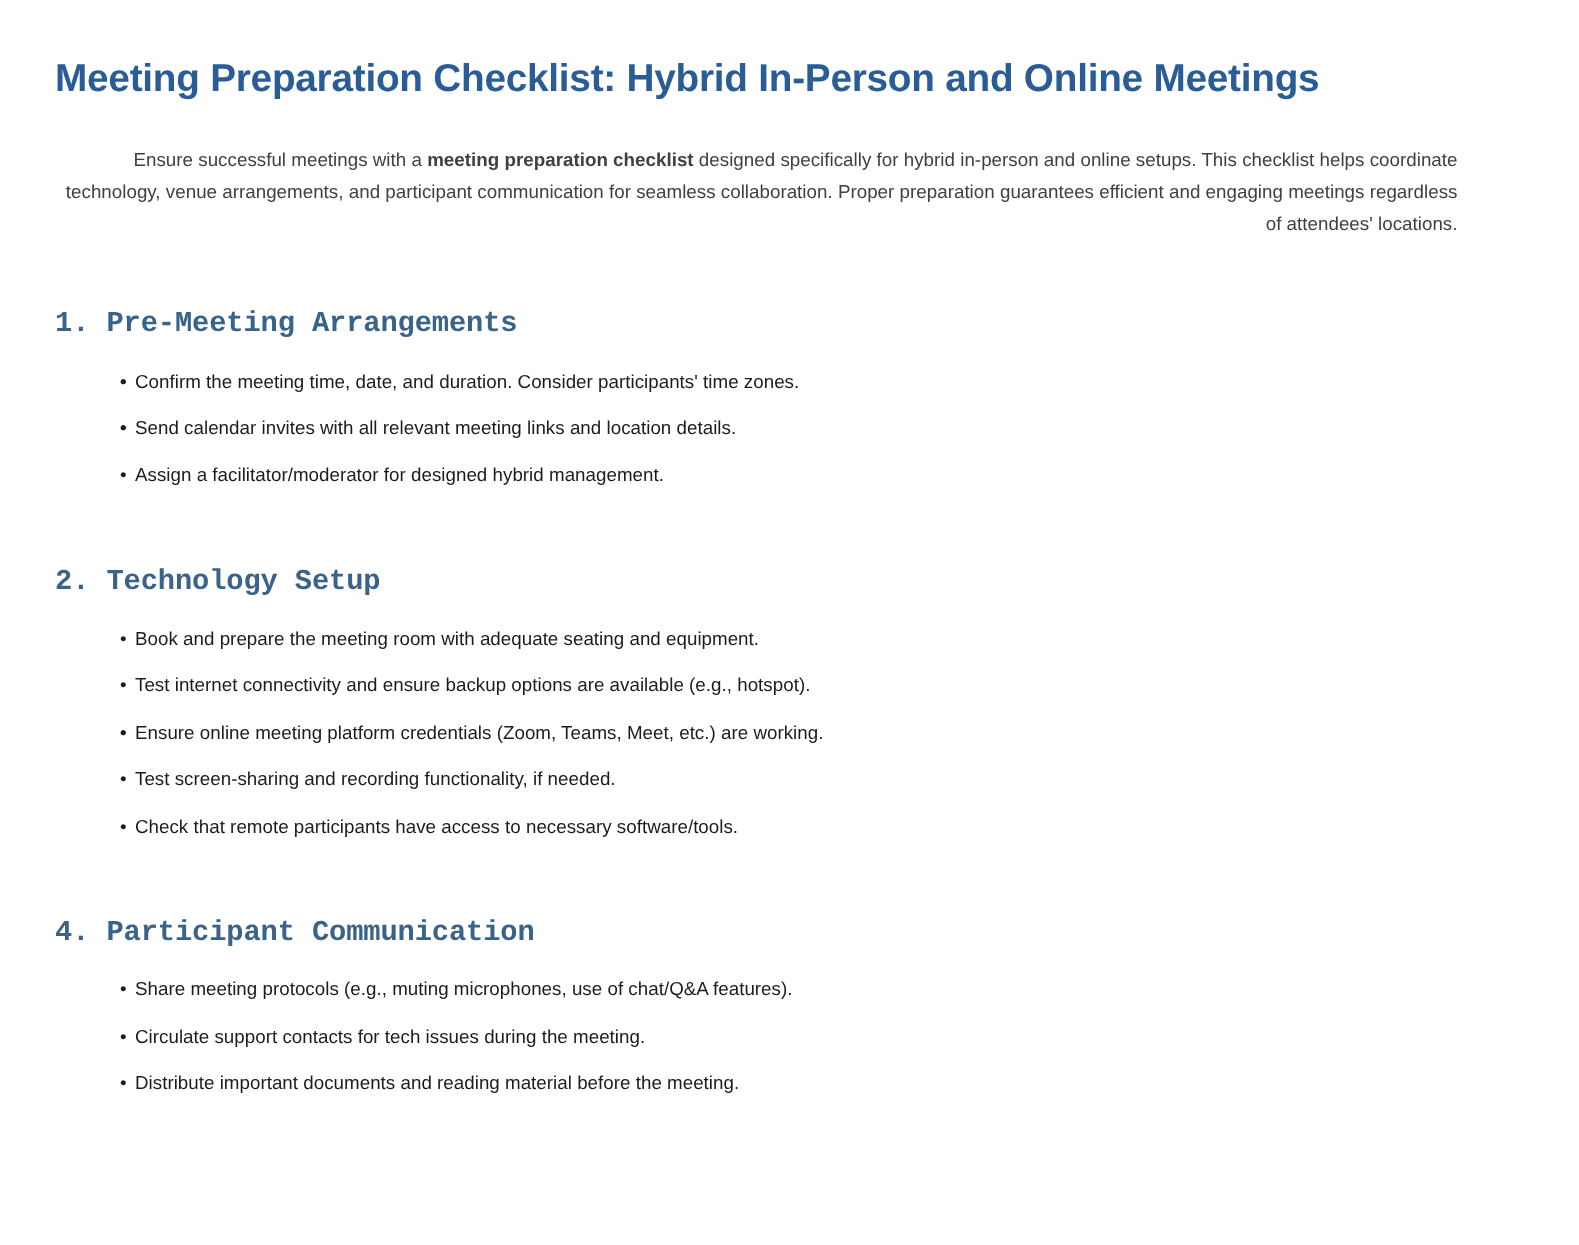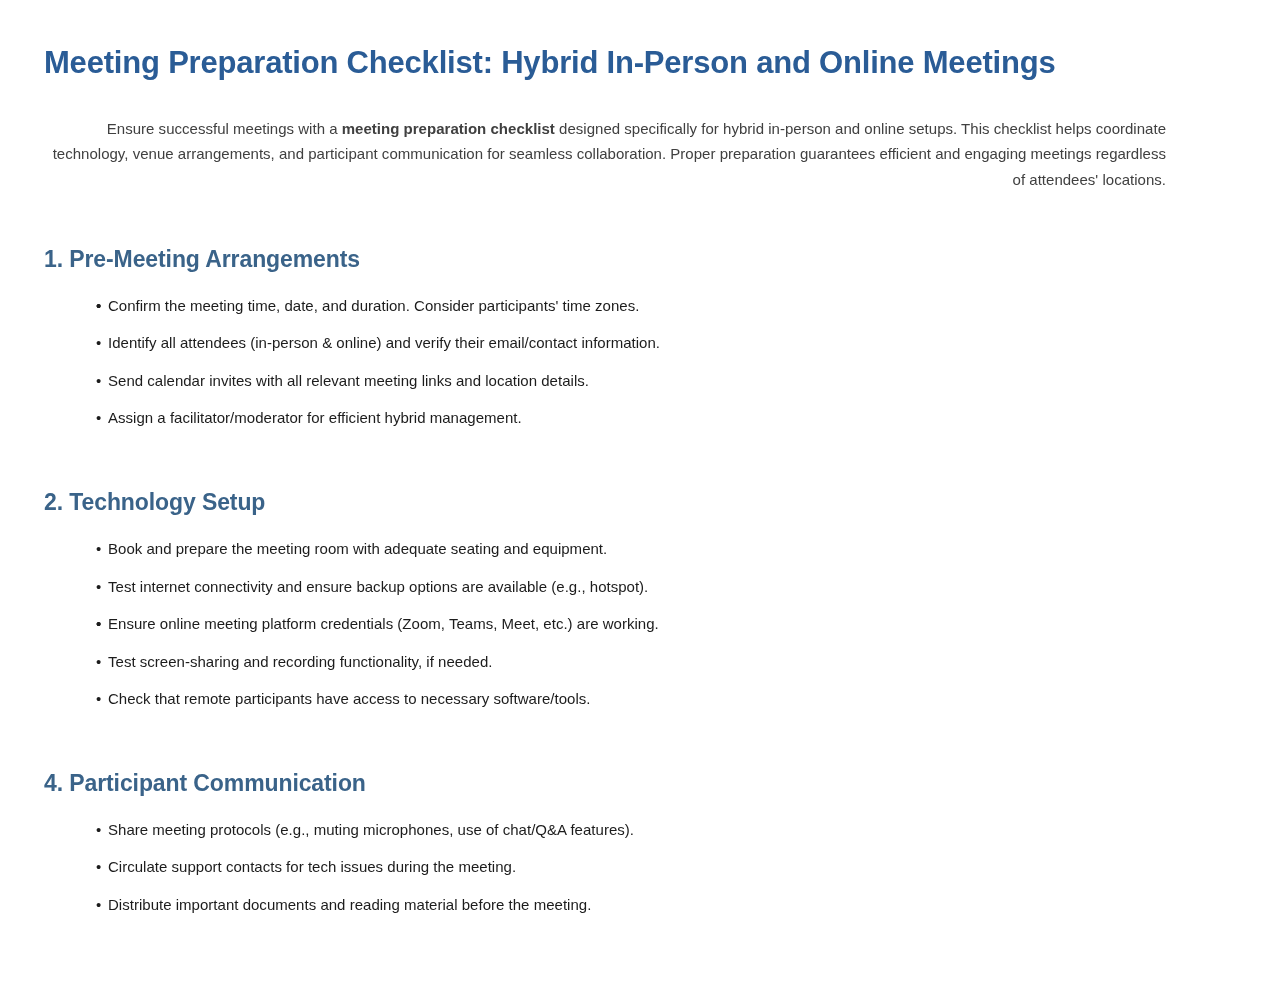--- a/index.html
+++ b/index.html
@@ -45,20 +45,21 @@
   .section {
     margin-top: 0;
   }
   .section-heading {
     font-size: 23px;
     font-weight: bold;
     color: #3a6389;
     margin: 0;
     line-height: 1.25;
     letter-spacing: -0.1px;
+    font-family: Liberation Mono, monospace;
   }
   .sec-1 .section-heading { margin-top: 53px; }
   .sec-2 .section-heading { margin-top: 60px; }
   .sec-3 .section-heading { margin-top: 60px; }
   ul.checklist {
     list-style: none;
     margin: 0;
     padding: 0;
   }
   .sec-1 ul.checklist { margin-top: 22px; }
@@ -91,23 +92,23 @@
 
   <p class="intro">
     <span>Ensure successful meetings with a </span><b>meeting preparation checklist</b><span> designed specifically for hybrid in-person and online setups. This checklist helps coordinate technology, venue arrangements, and participant communication for seamless collaboration. Proper preparation guarantees efficient and engaging meetings regardless of attendees' locations.</span>
   </p>
 
   <section class="section sec-1">
     <h2 class="section-heading">1. Pre-Meeting Arrangements</h2>
     <ul class="checklist">
       <li><span class="bullet">•</span></li>
       <li><span class="bullet">•</span><span>Confirm the meeting time, date, and duration. Consider participants' time zones.</span></li>
-      <li><span class="bullet">•</span><span>Identify all attendees (in-person &amp; online) and verify their email/contact information.</span></li>
+      <li><span class="bullet">•</span></li>
       <li><span class="bullet">•</span><span>Send calendar invites with all relevant meeting links and location details.</span></li>
-      <li><span class="bullet">•</span><span>Assign a facilitator/moderator for efficient hybrid management.</span></li>
+      <li><span class="bullet">•</span><span>Assign a facilitator/moderator for designed hybrid management.</span></li>
     </ul>
   </section>
 
   <section class="section sec-2">
     <h2 class="section-heading">2. Technology Setup</h2>
     <ul class="checklist">
       <li><span class="bullet">•</span><span>Book and prepare the meeting room with adequate seating and equipment.</span></li>
       <li><span class="bullet">•</span><span>Test internet connectivity and ensure backup options are available (e.g., hotspot).</span></li>
       <li><span class="bullet">•</span></li>
       <li><span class="bullet">•</span><span>Ensure online meeting platform credentials (Zoom, Teams, Meet, etc.) are working.</span></li>

